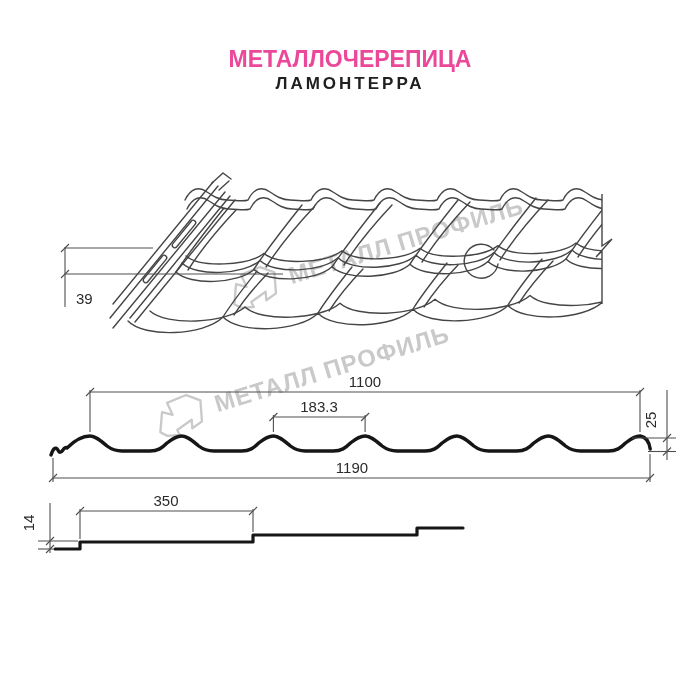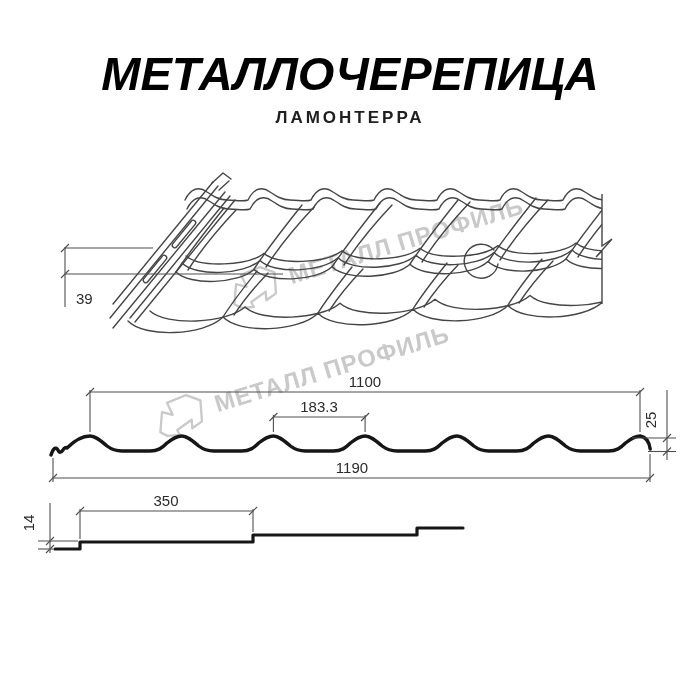--- a/index.html
+++ b/index.html
@@ -1,21 +1,21 @@
 <!DOCTYPE html>
 <html><head>
 <meta charset="utf-8">
 <style>
   html,body{margin:0;padding:0;background:#fff;}
   .canvas{position:relative;width:700px;height:700px;background:#fff;overflow:hidden;
           font-family:"Liberation Sans",sans-serif;}
   
   .header{position:absolute;top:46px;left:0;width:700px;text-align:center;z-index:3;}
-  .title{font-size:47px;font-weight:800;letter-spacing:0;color:#000000;font-style:italic;}
-  .subtitle{margin-top:7px;font-size:17px;font-weight:600;letter-spacing:3px;color:#202020;}
+  .title{font-size:23px;font-weight:800;letter-spacing:0;color:#ec4899;}
+  .subtitle{margin-top:1px;font-size:17px;font-weight:600;letter-spacing:3px;color:#202020;}
   
   .wm{position:absolute;display:flex;align-items:center;gap:10px;z-index:1;
       transform-origin:0 50%;transform:rotate(-17deg);color:#c9c9c9;}
   .wm-text{font-size:24px;font-weight:700;letter-spacing:1px;white-space:nowrap;}
   .wm1{left:226px;top:276px;}
   .wm2{left:152px;top:404px;}
   
   .drawing{position:absolute;left:0;z-index:2;}
   #persp{top:160px;}
   #xsec{top:370px;}

